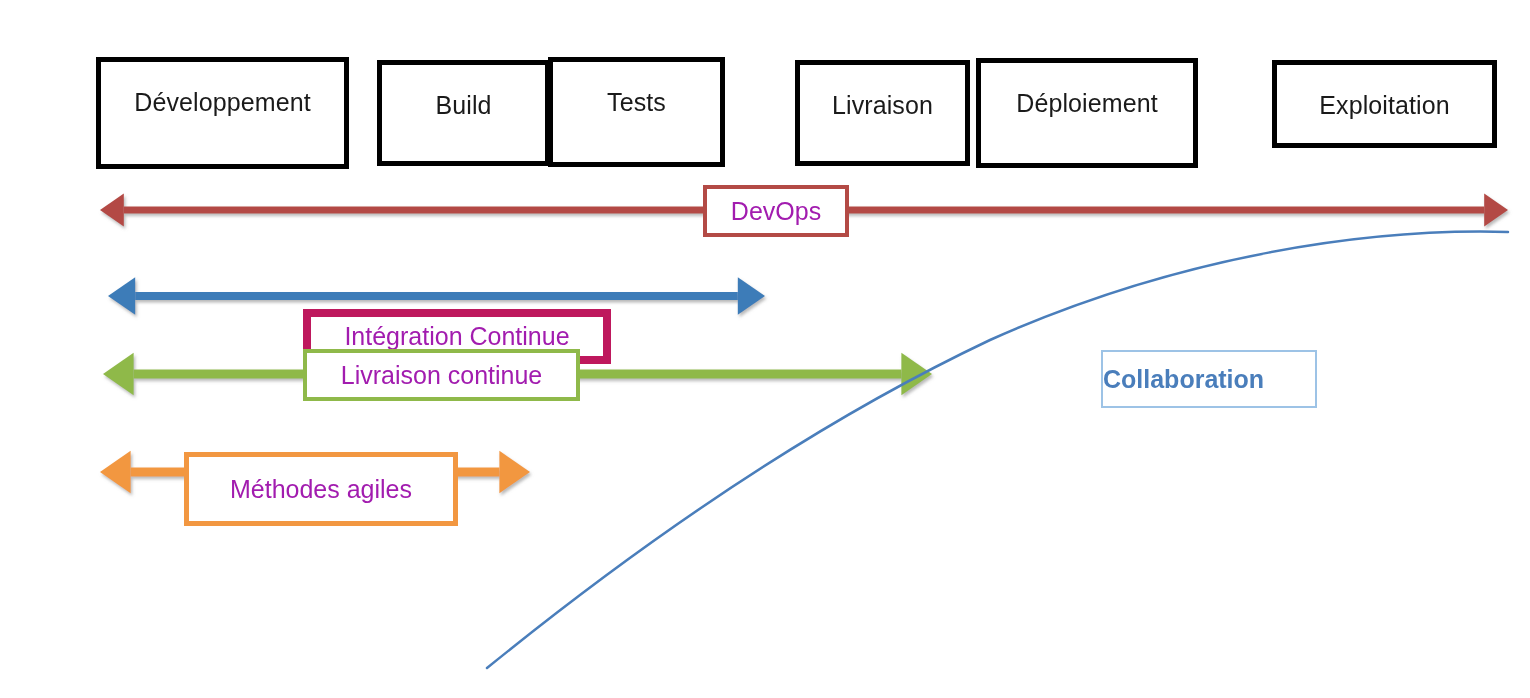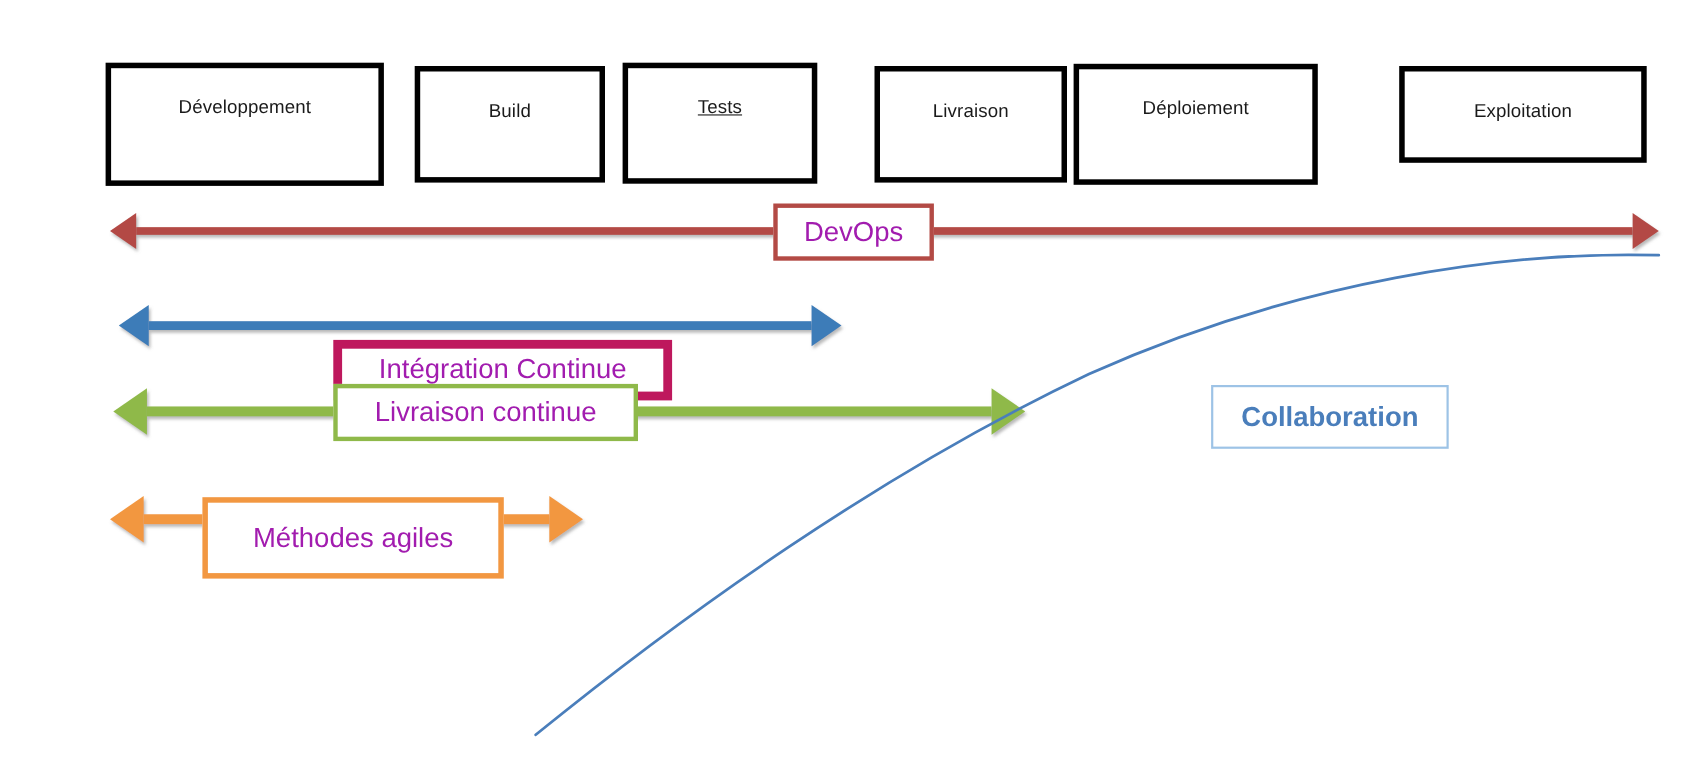--- a/index.html
+++ b/index.html
@@ -20,21 +20,21 @@
   
   .stage-box {
     position: absolute;
     box-sizing: border-box;
     border: 5px solid #000000;
     background: #ffffff;
     display: flex;
     align-items: flex-start;
     justify-content: center;
     padding-top: 26px;
-    font-size: 17px;
+    font-size: 25px;
     color: #1a1a1a;
     letter-spacing: .1px;
   }
   
   #art {
     position: absolute;
     left: 0; top: 0;
     width: 1530px;
     height: 698px;
     pointer-events: none;
@@ -56,21 +56,20 @@
   .label-cd      { border: 4px solid #8fb94a; }
   .label-agile   { border: 5px solid #f29741; }
 
   .collab-box {
     position: absolute;
     box-sizing: border-box;
     border: 2px solid #9dc3e6;
     background: #ffffff;
     display: flex;
     align-items: center;
-    justify-content: center;
     font-size: 25px;
     font-weight: bold;
     color: #4a7ebb;
     white-space: nowrap;
   }
 </style>
 </head>
 <body>
 
 <div id="canvas">
@@ -108,21 +107,21 @@
       </g>
   </svg>
 
   <div id="stage-layer">
       <div class="stage-box" style="left: 96px; top: 57px; width: 253px; height: 112px;">
         <span>Développement</span>
       </div>
       <div class="stage-box" style="left: 377px; top: 60px; width: 173px; height: 106px; text-align: right;">
         <span>Build</span>
       </div>
-      <div class="stage-box" style="left: 566px; top: 57px; width: 177px; height: 110px; text-decoration: underline;">
+      <div class="stage-box" style="left: 548px; top: 57px; width: 177px; height: 110px;">
         <span>Tests</span>
       </div>
       <div class="stage-box" style="left: 795px; top: 60px; width: 175px; height: 106px;">
         <span>Livraison</span>
       </div>
       <div class="stage-box" style="left: 976px; top: 58px; width: 222px; height: 110px;">
         <span>Déploiement</span>
       </div>
       <div class="stage-box" style="left: 1272px; top: 60px; width: 225px; height: 88px;">
         <span>Exploitation</span>

